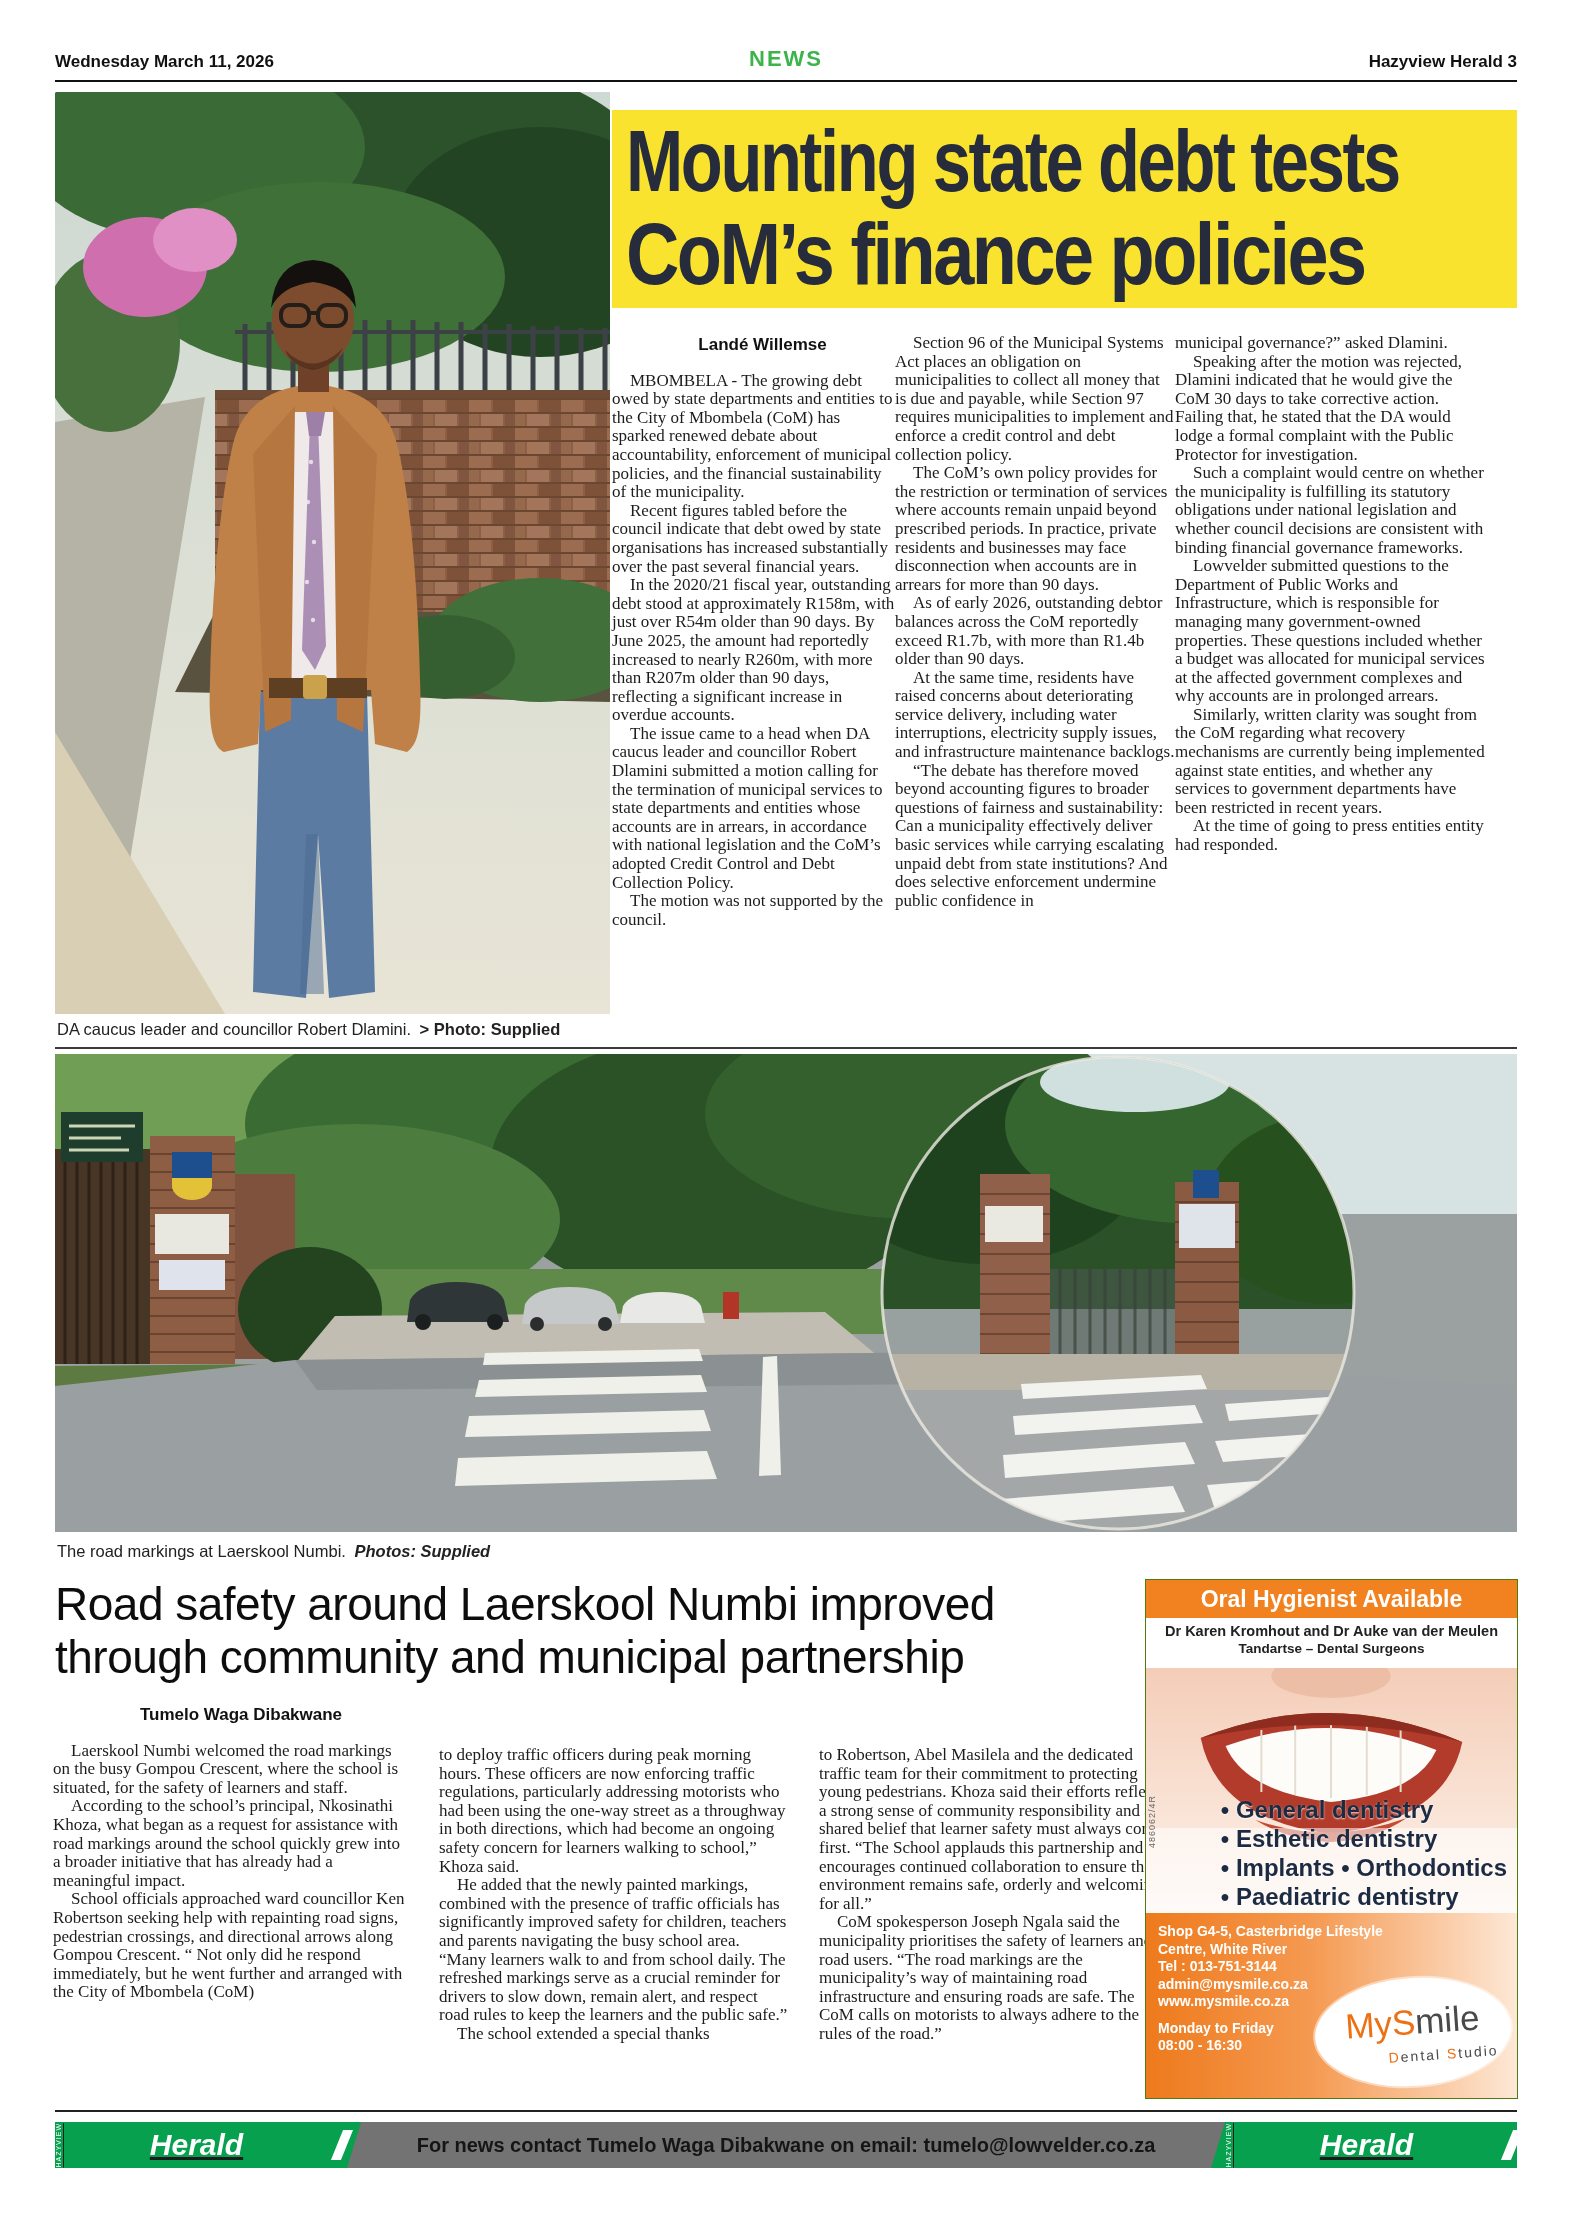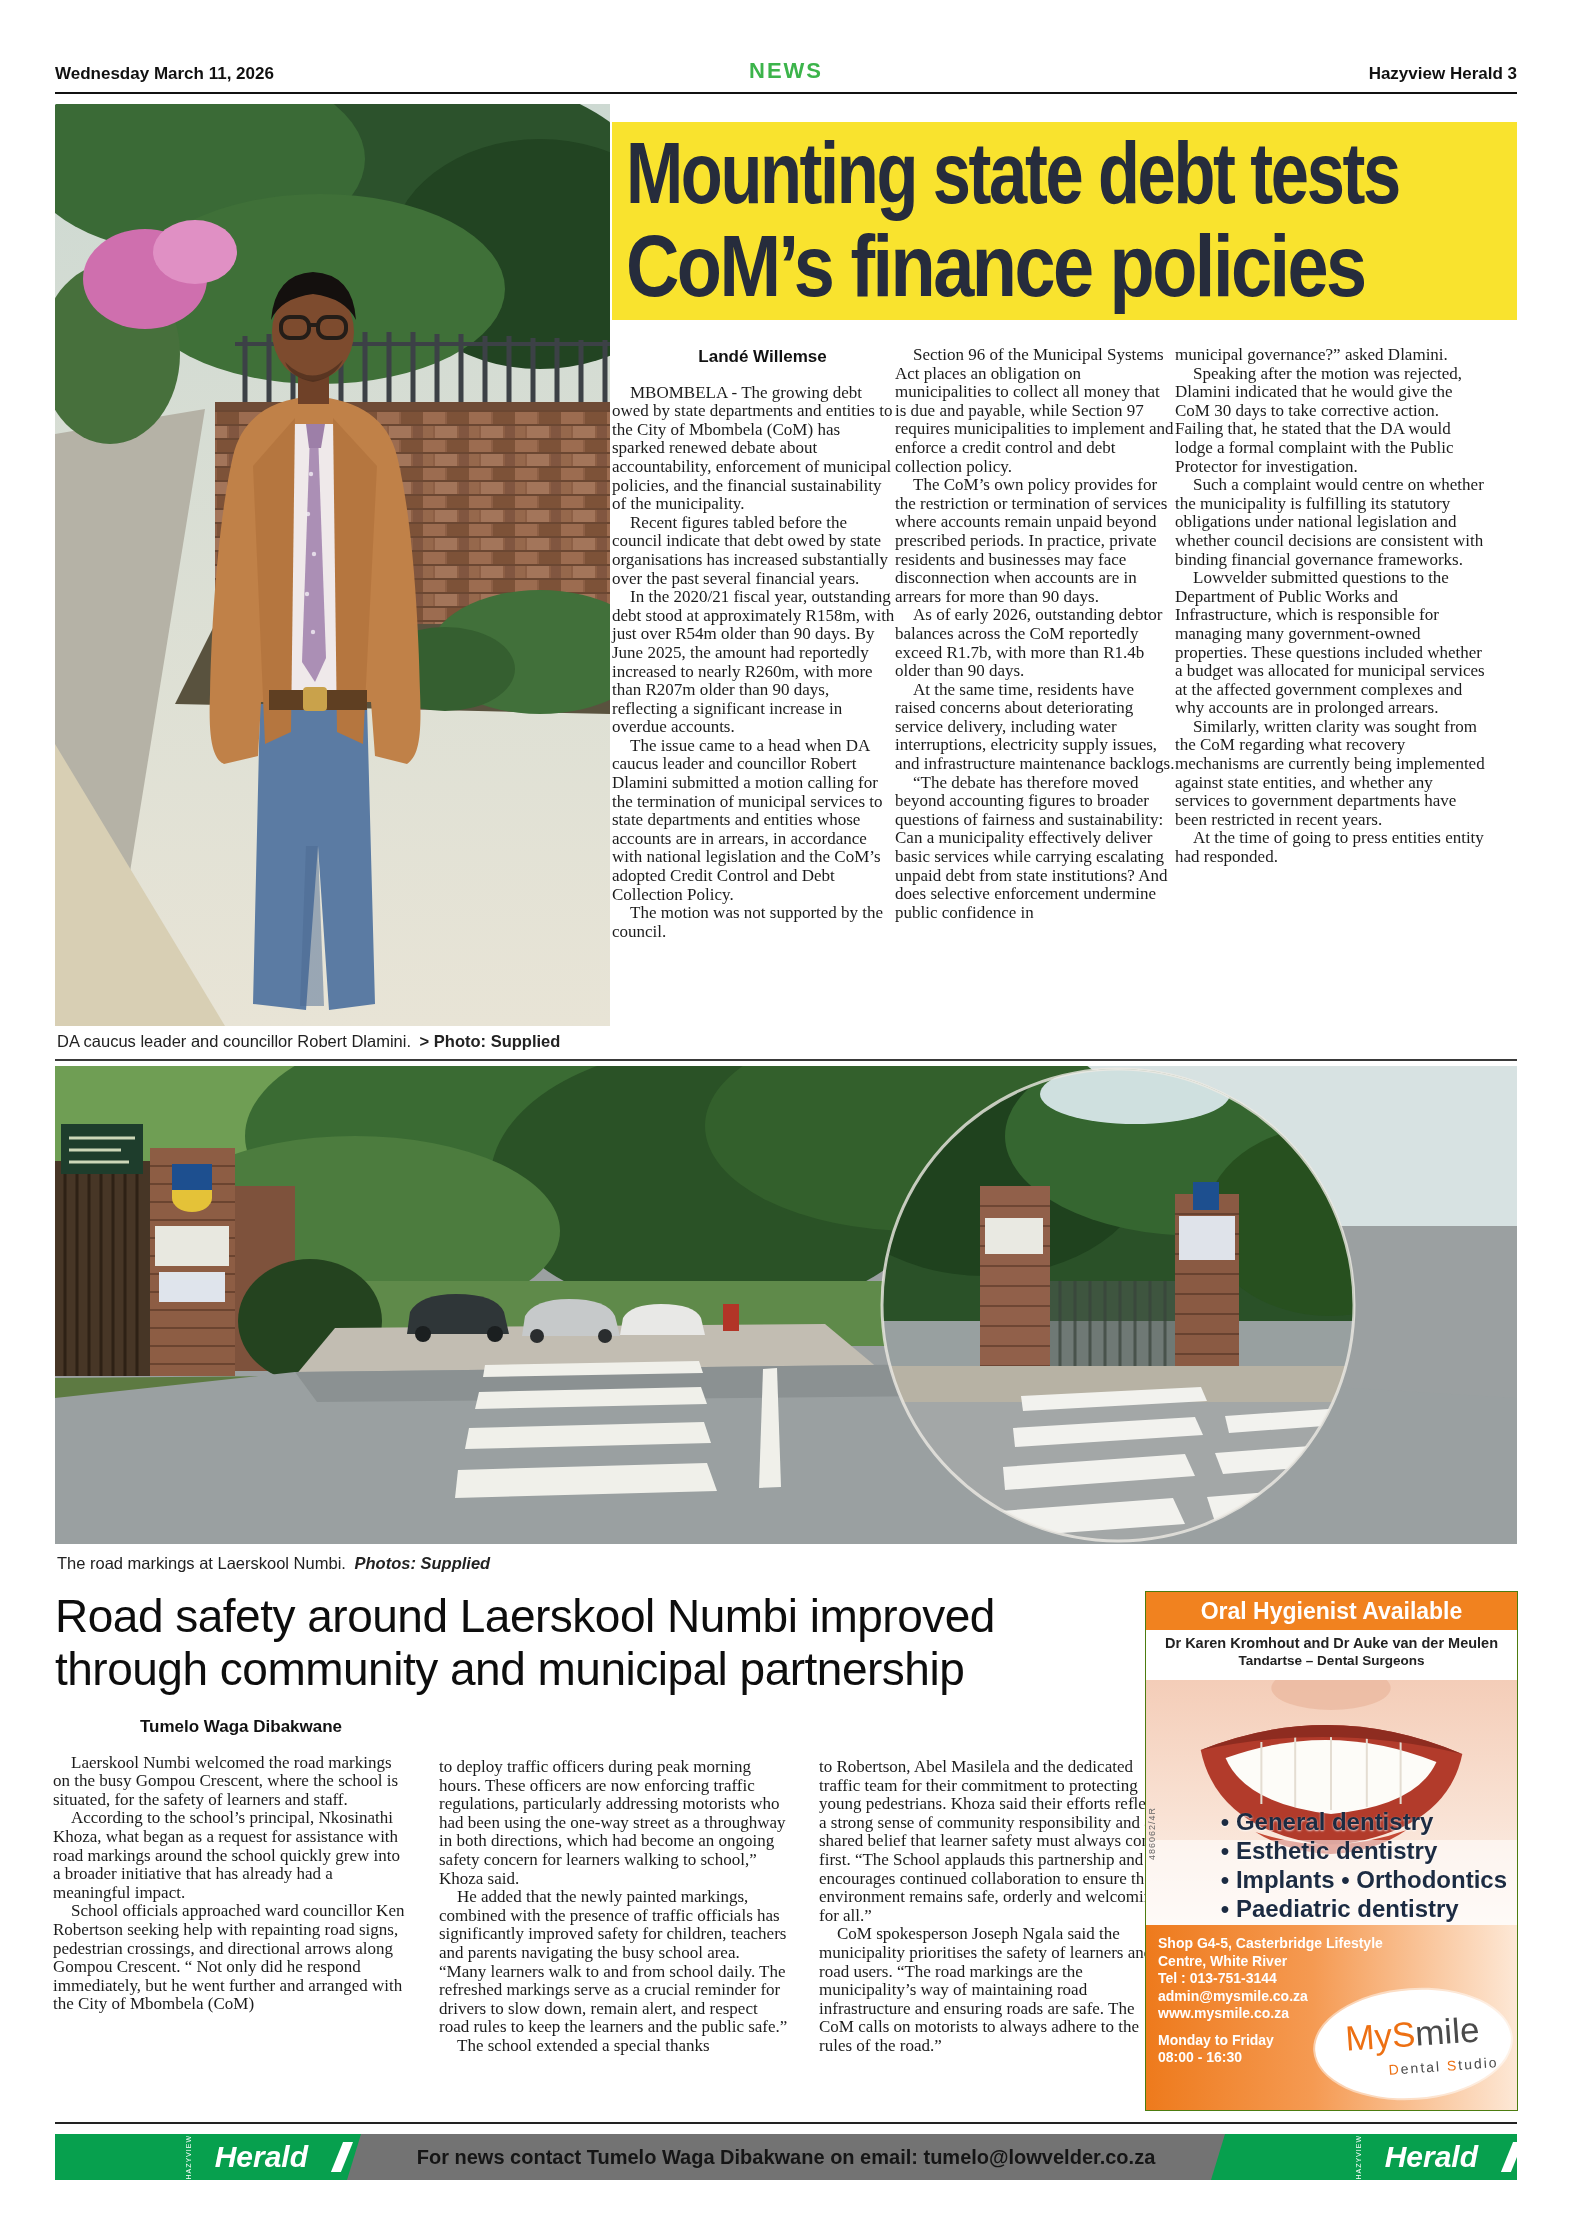--- a/index.html
+++ b/index.html
@@ -1,18 +1,18 @@
 <!DOCTYPE html>
 <html><head>
 <meta charset="utf-8">
 <style>
   * { margin:0; padding:0; box-sizing:border-box; }
   html,body { background:#ffffff; }
   body { font-family:"Liberation Serif", serif; color:#1c1c1c; }
-  .page { position:relative; width:1572px; height:2184px; background:#ffffff; overflow:hidden; margin:16px auto; }
+  .page { position:relative; width:1572px; height:2184px; background:#ffffff; overflow:hidden; margin:4px auto; }
 
   
   .ph-date { position:absolute; left:55px; top:48px; font-family:"Liberation Sans",sans-serif; font-weight:bold; font-size:17px; color:#111; }
   .ph-section { position:absolute; left:0; right:0; top:42px; text-align:center; font-family:"Liberation Sans",sans-serif; font-weight:bold; font-size:22px; letter-spacing:2px; color:#3cb44b; }
   .ph-edition { position:absolute; right:55px; top:48px; font-family:"Liberation Sans",sans-serif; font-weight:bold; font-size:17px; color:#111; }
   .ph-rule { position:absolute; left:55px; right:55px; top:76px; height:2px; background:#111; }
 
   
   .photo1 { position:absolute; left:55px; top:88px; width:555px; height:922px; overflow:hidden; background:#cfd8d0; }
   .photo1 svg { display:block; width:100%; height:100%; }
@@ -56,21 +56,21 @@
   .ad-contact .gap { display:block; height:9px; }
   .ad-logo { position:absolute; right:6px; bottom:12px; width:196px; height:108px; background:#fff; border-radius:50%; transform:rotate(-4deg); box-shadow:0 0 0 2px rgba(255,255,255,.5); text-align:center; padding-top:24px; font-family:"Liberation Sans",sans-serif; }
   .ad-logo .big { font-size:35px; letter-spacing:0; color:#4a4a4a; }
   .ad-logo .org { color:#ed7013; }
   .ad-logo .sub { display:block; margin-top:6px; padding-right:14px; text-align:right; font-size:14px; letter-spacing:2px; color:#4a4a4a; }
   .ad-code { position:absolute; left:1px; top:215px; font-family:"Liberation Sans",sans-serif; font-size:9px; color:#666; writing-mode:vertical-rl; transform:rotate(180deg); letter-spacing:1px; }
 
   
   .rule3 { position:absolute; left:55px; right:55px; top:2106px; height:2px; background:#222; }
   .footer { position:absolute; left:55px; right:55px; top:2118px; height:46px; background:#07a04e; display:flex; align-items:stretch; }
-  .f-logo { width:292px; display:flex; align-items:center; justify-content:flex-end; gap:23px; }
+  .f-logo { width:292px; display:flex; align-items:center; justify-content:space-between; gap:23px;text-decoration:underline; }
   .f-vert { font-family:"Liberation Sans",sans-serif; font-size:7px; color:#fff; writing-mode:vertical-rl; transform:rotate(180deg); letter-spacing:1px; line-height:1; }
   .f-brand { font-family:"Liberation Sans",sans-serif; font-weight:bold; font-style:italic; font-size:30px; color:#fff; line-height:1; }
   .f-slash { width:10px; height:30px; background:#fff; transform:skewX(-22deg); margin-left:6px; }
   .f-center { flex:1; background:#737373; clip-path:polygon(14px 0,100% 0,calc(100% - 14px) 100%,0 100%); display:flex; align-items:center; justify-content:center; font-family:"Liberation Sans",sans-serif; font-weight:bold; font-size:20px; color:#151515; }
 </style>
 </head>
 <body>
 
 <div class="page">
 

